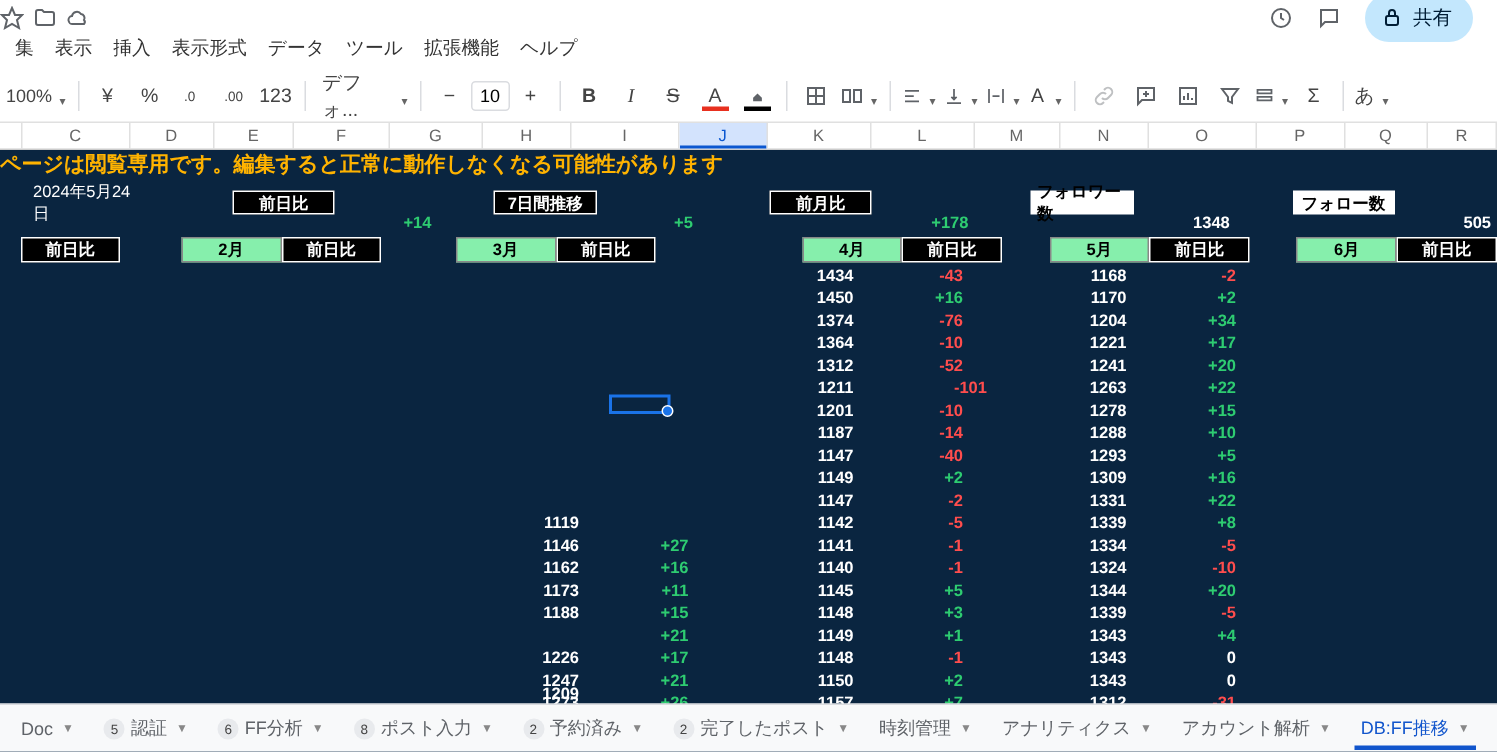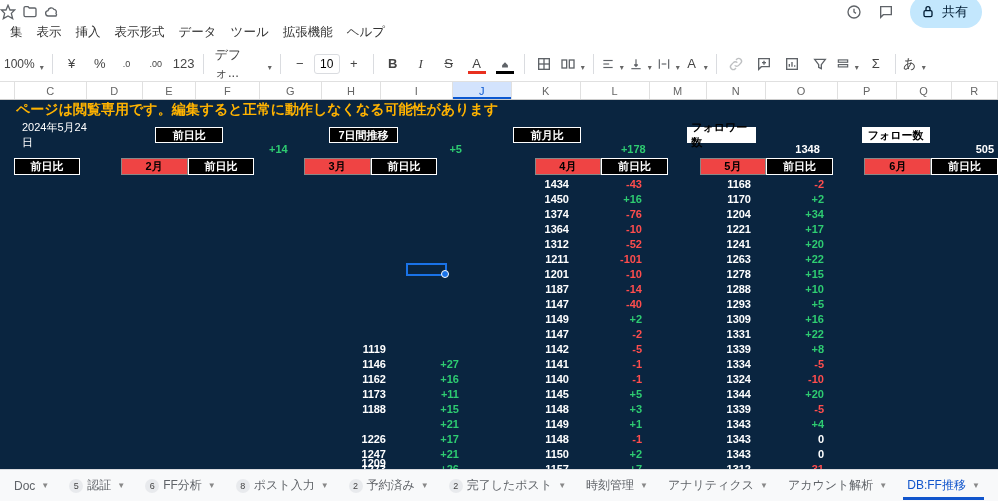--- a/index.html
+++ b/index.html
@@ -31,34 +31,34 @@
 
 
 .colhdr { height:18px; background:#fff; border-bottom:1px solid #ccc; display:flex; }
 .colhdr .ch { border-right:1px solid #e0e0e0; font-size:11px; color:#666; display:flex; align-items:center; justify-content:center; }
 .colhdr .ch.sel { background:#d3e3fd; color:#0b57d0; box-shadow:inset 0 -2px 0 #0b57d0; }
 
 
 .grid-wrap { position:relative; height:390px; overflow:hidden; }
 .grid { background:#0a2540; color:#fff; font-size:11px; min-height:390px; position:relative; }
 
-.warning-row { height:20px; display:flex; align-items:center; font-size:14px; font-weight:bold; color:#ffb300; padding-left:16px; }
+.warning-row { height:20px; display:flex; align-items:center; font-size:14px; font-weight:bold; color:#ffb300; padding-left:0; }
 
 .stats-row { height:18px; display:flex; align-items:center; }
 .cell { height:18px; display:flex; align-items:center; padding:0 4px; }
 .c-date { width:85px; color:#fff; font-size:11px; justify-content:flex-start; }
 .lbl-box { background:#000; color:#fff; border:1px solid #fff; width:72px; justify-content:center; font-weight:bold; height:16px; }
 .lbl-box-stat { background:#fff; color:#000; width:72px; justify-content:center; font-weight:bold; height:16px; }
 .val { justify-content:flex-end; font-weight:bold;margin-top:28px; }
 .green { color:#2ecc71; }
 .red { color:#ff4d4d; }
 .white { color:#fff; }
 
 .months-row { height:20px; display:flex; align-items:center; }
-.mlabel { width:73px; background:#ef4444; color:#000; border:1px solid #888; justify-content:center; font-weight:bold; height:17px; }
+.mlabel { width:73px; background:#86efac; color:#000; border:1px solid #888; justify-content:center; font-weight:bold; height:17px; }
 .mdlabel { width:73px; background:#000; color:#fff; border:1px solid #fff; justify-content:center; font-weight:bold; height:17px; }
 
 .data-rows { position:relative; }
 .drow { height:15px; display:flex; }
 .dcell { display:flex; align-items:center; justify-content:flex-end; padding-right:4px; font-size:11px; font-weight:600; }
 
 .active-cell { position:absolute; border:2px solid #1a73e8; background:transparent; pointer-events:none; }
 .active-cell::after { content:""; position:absolute; right:-4px; bottom:-4px; width:6px; height:6px; background:#1a73e8; border:1px solid #fff; border-radius:50%; }
 
 
@@ -326,21 +326,21 @@
           <div class="dcell green" style="position: absolute; left: 758px; width: 70px; height: 15px;">+17</div>
         </div>
         <div class="drow" style="position: relative;">
           <div class="dcell white" style="position: absolute; left: 503px; width: 70px; height: 15px;">1312</div>
           <div class="dcell red" style="position: absolute; left: 576px; width: 70px; height: 15px;">-52</div>
           <div class="dcell white" style="position: absolute; left: 685px; width: 70px; height: 15px;">1241</div>
           <div class="dcell green" style="position: absolute; left: 758px; width: 70px; height: 15px;">+20</div>
         </div>
         <div class="drow" style="position: relative;">
           <div class="dcell white" style="position: absolute; left: 503px; width: 70px; height: 15px;">1211</div>
-          <div class="dcell red" style="position: absolute; left: 576px; width: 70px; height: 15px;">-101</div>
+          <div class="dcell red" style="position: absolute; left: 592px; width: 70px; height: 15px;">-101</div>
           <div class="dcell white" style="position: absolute; left: 685px; width: 70px; height: 15px;">1263</div>
           <div class="dcell green" style="position: absolute; left: 758px; width: 70px; height: 15px;">+22</div>
         </div>
         <div class="drow" style="position: relative;">
           <div class="dcell white" style="position: absolute; left: 503px; width: 70px; height: 15px;">1201</div>
           <div class="dcell red" style="position: absolute; left: 576px; width: 70px; height: 15px;">-10</div>
           <div class="dcell white" style="position: absolute; left: 685px; width: 70px; height: 15px;">1278</div>
           <div class="dcell green" style="position: absolute; left: 758px; width: 70px; height: 15px;">+15</div>
         </div>
         <div class="drow" style="position: relative;">

